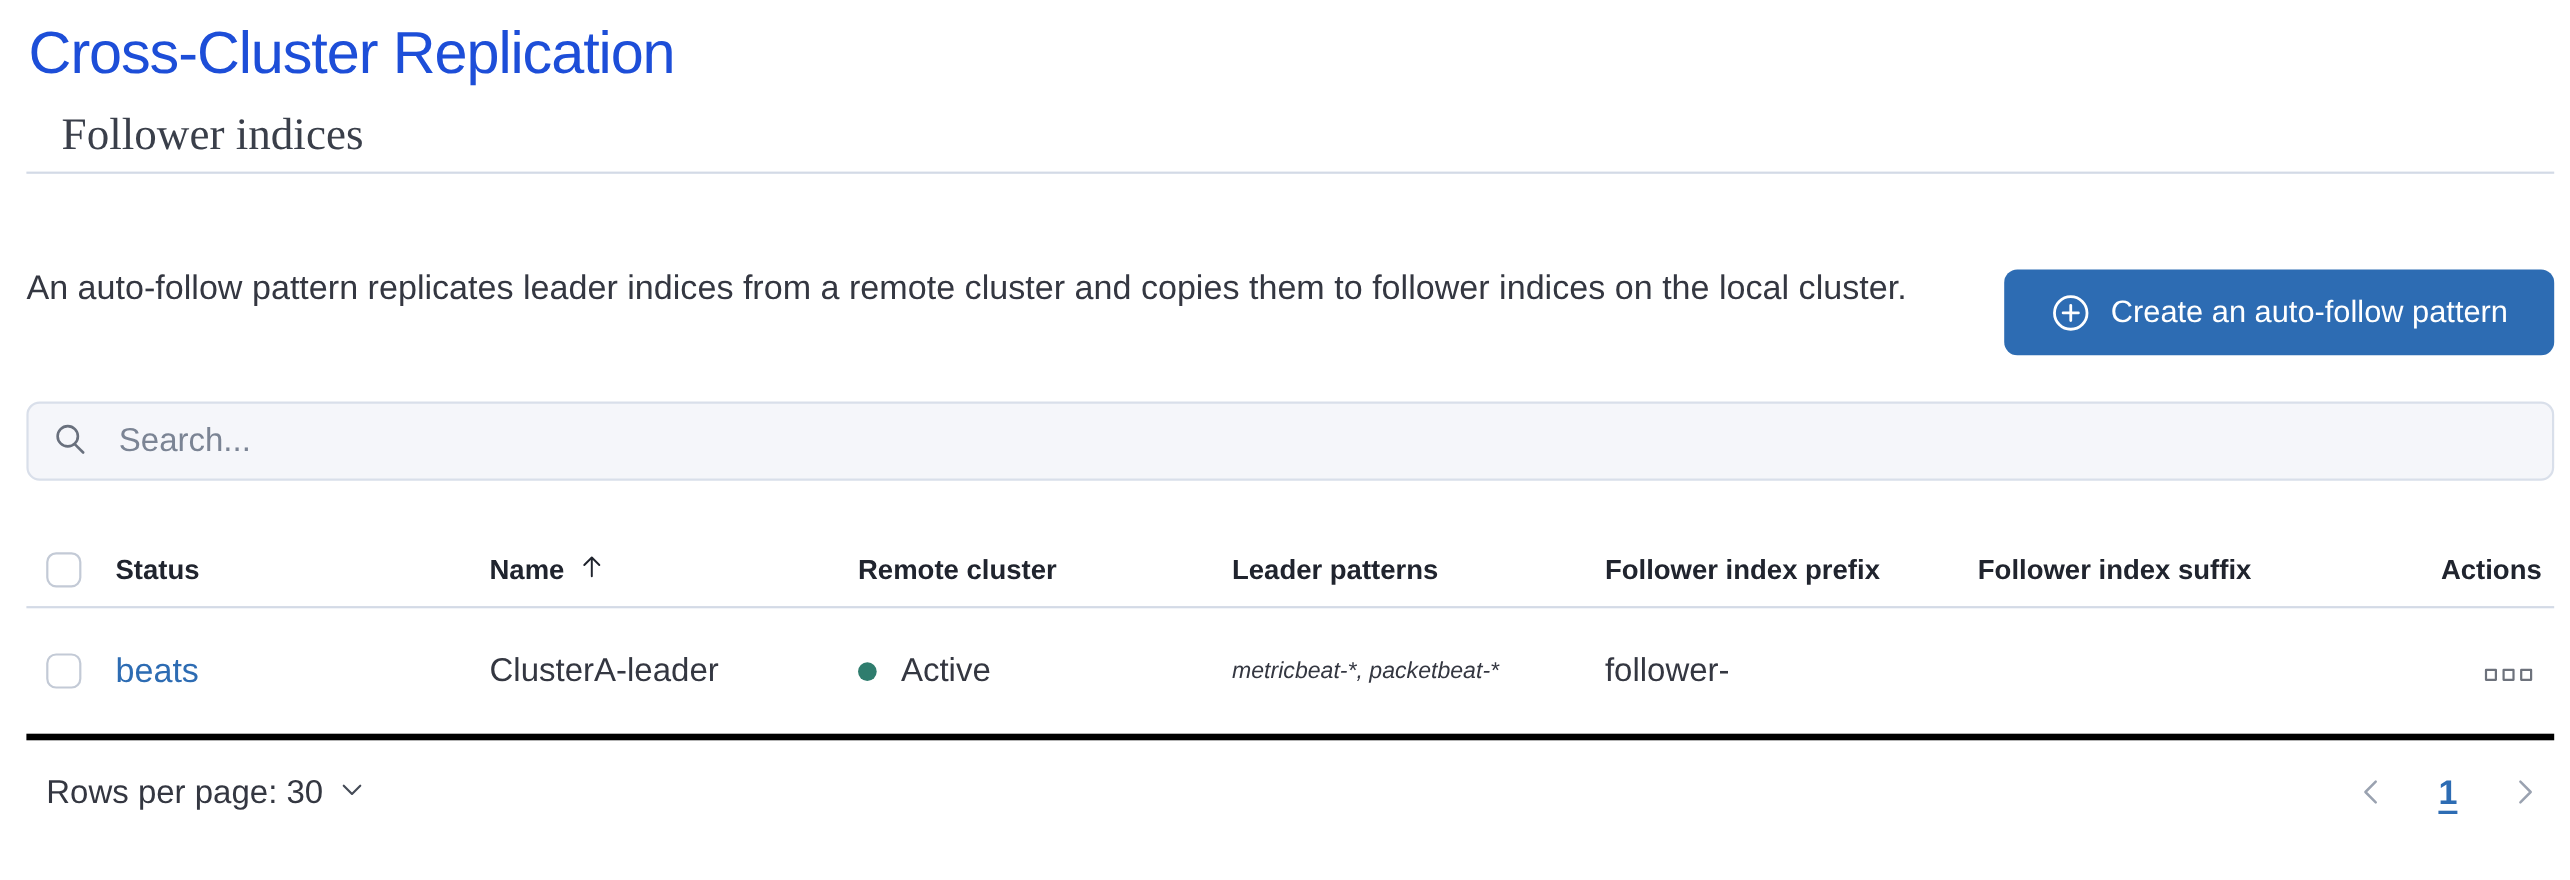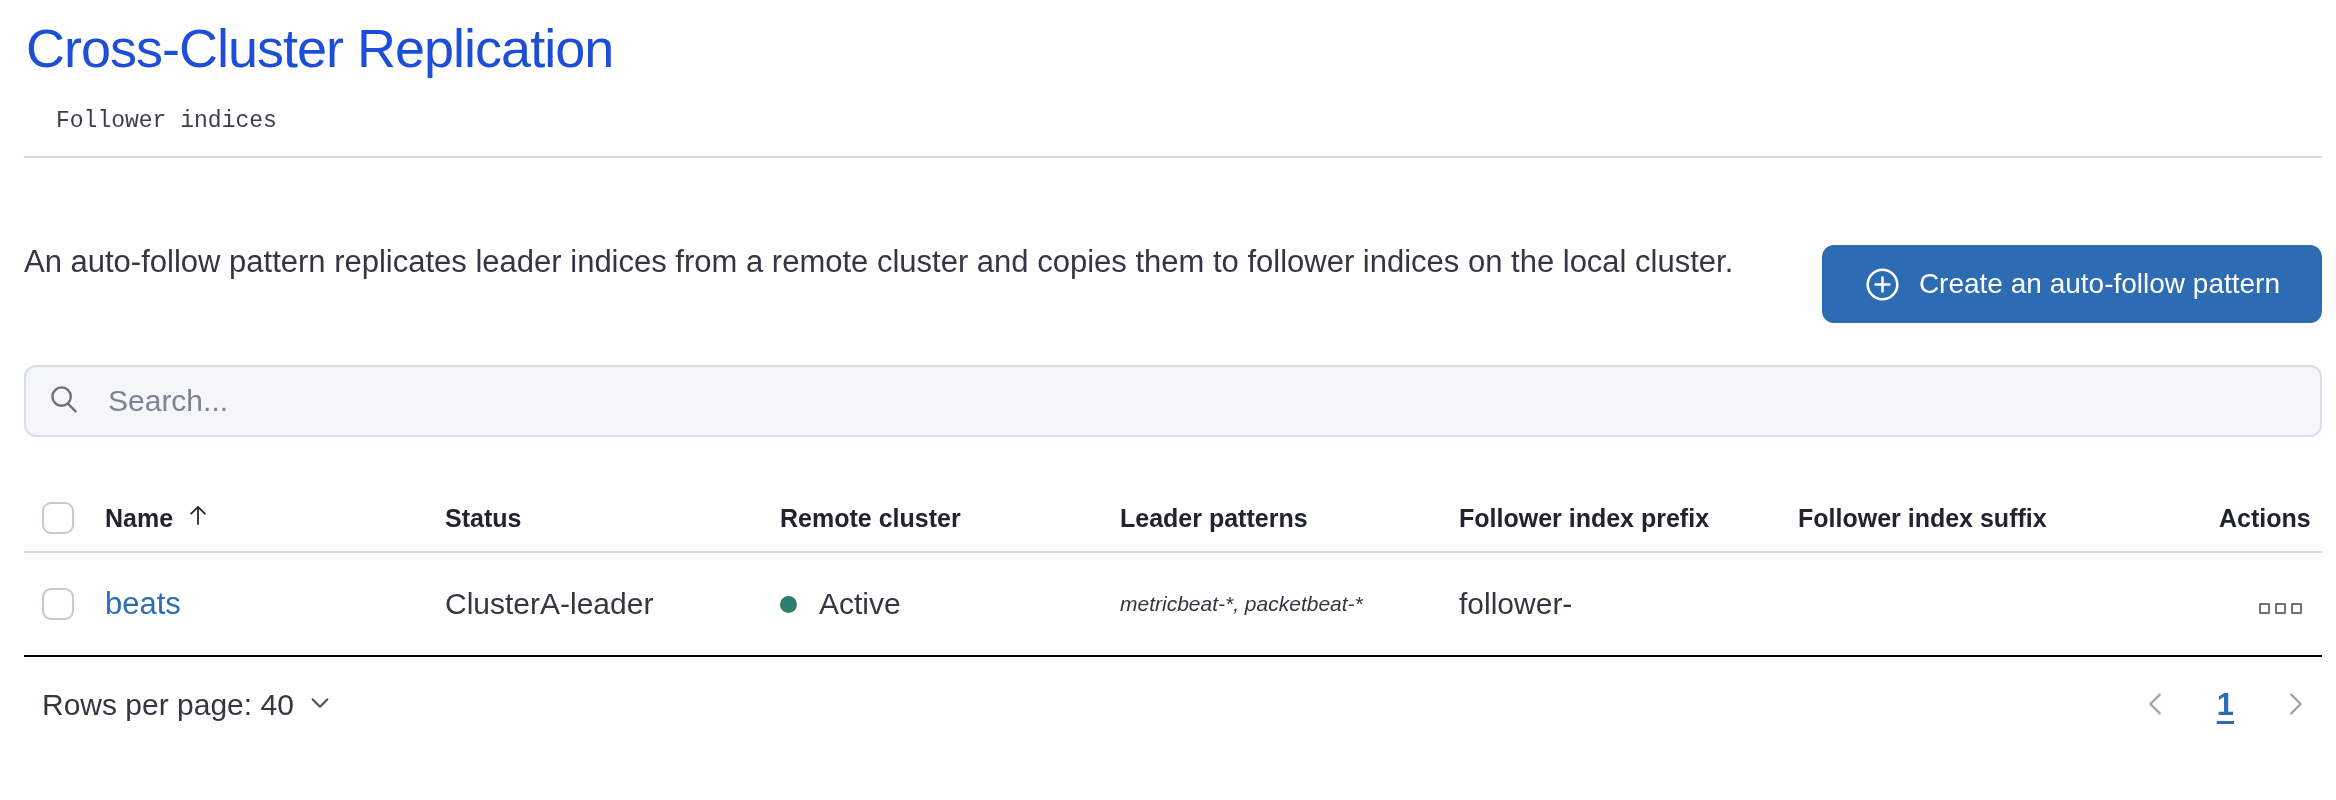--- a/index.html
+++ b/index.html
@@ -14,23 +14,23 @@
   
   .page-title {
     margin: 16px 0 0 2px;
     font-size: 54px; line-height: 64px; font-weight: 400;
     letter-spacing: -1px; color: #1d4ed8;
   }
 
   
   .tabbar { display: flex; margin-top: 10px; border-bottom: 2px solid #d3dae6; }
   .tab {
-    padding: 12px 32px 16px; font-size: 23px; line-height: 38px;
+    padding: 12px 32px 16px; font-size: 41px; line-height: 38px;
     color: #3a3f4a; cursor: pointer; position: relative; background: none; border: none;
-    font-family: Liberation Mono, monospace;
+    font-family: Liberation Serif, serif;
   }
   .tab.active { color: #2d6cb3; }
   .tab.active::after {
     content: ""; position: absolute; left: 0; right: 0; bottom: -2px;
     height: 6px; background: #2d6cb3;
   }
 
   
   .section-header { display: flex; align-items: flex-start; justify-content: space-between; margin-top: 81px; }
   .description { max-width: 1760px; font-size: 31px; line-height: 46px; color: #343741; }
@@ -58,21 +58,21 @@
   .table { margin-top: 48px; }
   .tr {
     display: grid;
     grid-template-columns: 81px 340px 335px 340px 339px 339px 421px 1fr;
     align-items: center;
   }
   .thead-row { height: 68px; border-bottom: 2px solid #d3dae6; }
   .th { font-size: 25px; font-weight: 700; color: #20242e; }
   .th-name { display: flex; align-items: center; gap: 12px; cursor: pointer; }
   .th-actions, .td-actions { justify-self: end; padding-right: 14px; }
-  .body-row { height: 104px; border-bottom: 2px solid #000000; }
+  .body-row { height: 120px; border-bottom: 6px solid #000000; }
   .td { font-size: 30px; color: #343741; }
   .checkbox {
     display: block; width: 32px; height: 32px; margin-left: 18px;
     border: 2px solid #c3cad6; border-radius: 9px; background: #fff; cursor: pointer;
   }
   .link { color: #2d6cb3; text-decoration: none; font-size: 31px; cursor: pointer; }
   .status-cell { display: flex; align-items: center; gap: 22px; }
   .status-dot { width: 17px; height: 17px; border-radius: 50%; background: #2f7d6e; }
   .leader-patterns { font-size: 21px; line-height: 44px; padding-right: 70px; font-style: italic; }
   .actions-btn {
@@ -128,29 +128,29 @@
     </span>
     <input type="text" placeholder="Search..." style="">
   </div>
 
   <div class="table">
 
     <div class="tr thead-row">
       <span>
           <span class="checkbox"></span>
         </span>
+      <span class="th">Status</span>
       <span class="th th-name">
         <span>Name</span>
         <span>
           <svg width="26" height="26" viewBox="0 0 16 16" fill="none">
             <path d="M8 13.5V3M3.8 7.2 8 3l4.2 4.2" stroke="#20242e" stroke-width="1.1" stroke-linecap="round" stroke-linejoin="round"></path>
           </svg>
         </span>
       </span>
-      <span class="th">Status</span>
       <span class="th">Remote cluster</span>
       <span class="th">Leader patterns</span>
       <span class="th">Follower index prefix</span>
       <span class="th">Follower index suffix</span>
       <span class="th th-actions">Actions</span>
     </div>
 
     <div class="tr body-row">
       <span>
           <span class="checkbox"></span>
@@ -168,21 +168,21 @@
         <button class="actions-btn">
           <i></i>
             <i></i>
             <i></i>
         </button>
       </span>
     </div>
 
     <div class="table-footer">
       <button class="rows-per-page">
-        <span>Rows per page: 40</span>
+        <span>Rows per page: 30</span>
         <span>
           <svg width="24" height="24" viewBox="0 0 16 16" fill="none">
             <path d="M3 5.5 8 10.5 13 5.5" stroke="#454b57" stroke-width="1.3" stroke-linecap="round" stroke-linejoin="round"></path>
           </svg>
         </span>
       </button>
       <div class="pagination">
         <button class="page-arrow">
           <span>
             <svg width="30" height="30" viewBox="0 0 16 16" fill="none">

